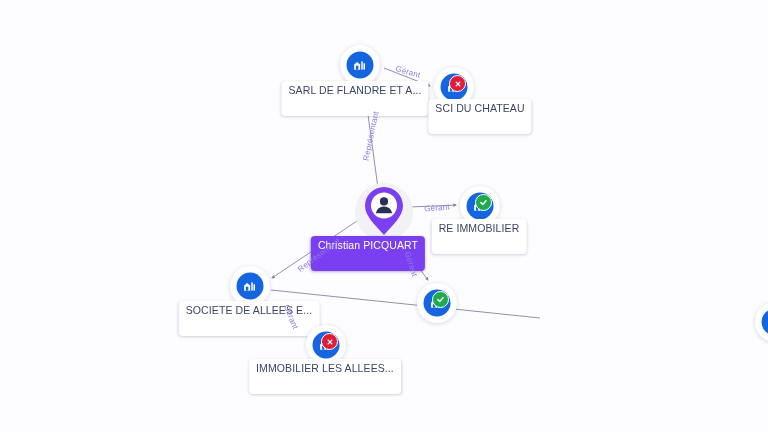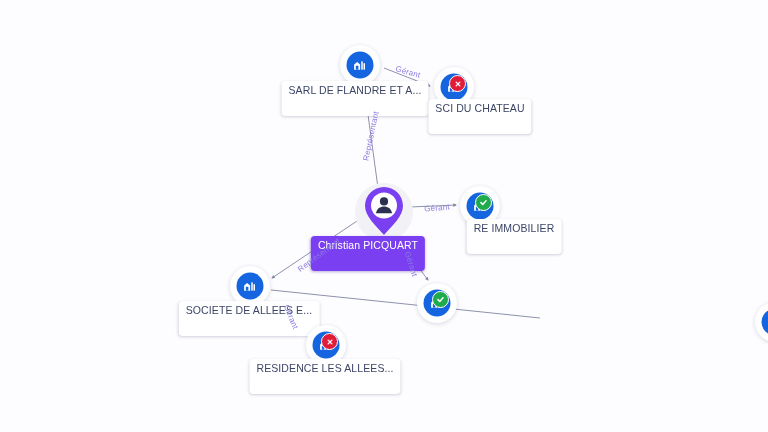--- a/index.html
+++ b/index.html
@@ -195,21 +195,21 @@
         <rect x="14" y="6.2" width="2.4" height="13.2"></rect>
         <rect x="17.6" y="9.2" width="2.4" height="10.2"></rect>
       </svg>
     </div>
     <div class="badge active" style="right:-12px; top:-12px;">
       <svg width="9" height="9" viewBox="0 0 12 12" stroke="#ffffff" stroke-width="2" fill="none" stroke-linecap="round" stroke-linejoin="round">
         <polyline points="2.6,6.2 5,8.6 9.4,3.8"></polyline>
       </svg>
     </div>
   </div>
-  <div class="node-label" style="left:479px; top:219px;margin-left:35px;">RE IMMOBILIER</div>
+  <div class="node-label" style="left:479px; top:219px;">RE IMMOBILIER</div>
 
   <div class="node company" style="left:437px; top:303px;">
     <div class="node-halo"></div>
     <div class="node-disc">
       <svg width="15" height="15" viewBox="0 0 24 24" fill="#ffffff">
         <path d="M2.6 11.3 L7.4 7.2 L12.2 11.3 L12.2 19.4 L2.6 19.4 Z"></path>
         <rect x="5.4" y="13.2" width="4" height="6.2" fill="#1565e0"></rect>
         <rect x="14" y="6.2" width="2.4" height="13.2"></rect>
         <rect x="17.6" y="9.2" width="2.4" height="10.2"></rect>
       </svg>
@@ -244,21 +244,21 @@
         <rect x="17.6" y="9.2" width="2.4" height="10.2"></rect>
       </svg>
     </div>
     <div class="badge closed" style="right:-12px; top:-12px;">
       <svg width="8" height="8" viewBox="0 0 12 12" stroke="#ffffff" stroke-width="2" stroke-linecap="round">
         <line x1="3.2" y1="3.2" x2="8.8" y2="8.8"></line>
         <line x1="8.8" y1="3.2" x2="3.2" y2="8.8"></line>
       </svg>
     </div>
   </div>
-  <div class="node-label" style="left:325px; top:359px;">RESIDENCE LES ALLEES...</div>
+  <div class="node-label" style="left:325px; top:359px;">IMMOBILIER LES ALLEES...</div>
 
   <div class="node company" style="left:775px; top:322px;">
     <div class="node-halo"></div>
     <div class="node-disc">
       <svg width="15" height="15" viewBox="0 0 24 24" fill="#ffffff">
         <path d="M2.6 11.3 L7.4 7.2 L12.2 11.3 L12.2 19.4 L2.6 19.4 Z"></path>
         <rect x="5.4" y="13.2" width="4" height="6.2" fill="#1565e0"></rect>
       </svg>
     </div>
   </div>

